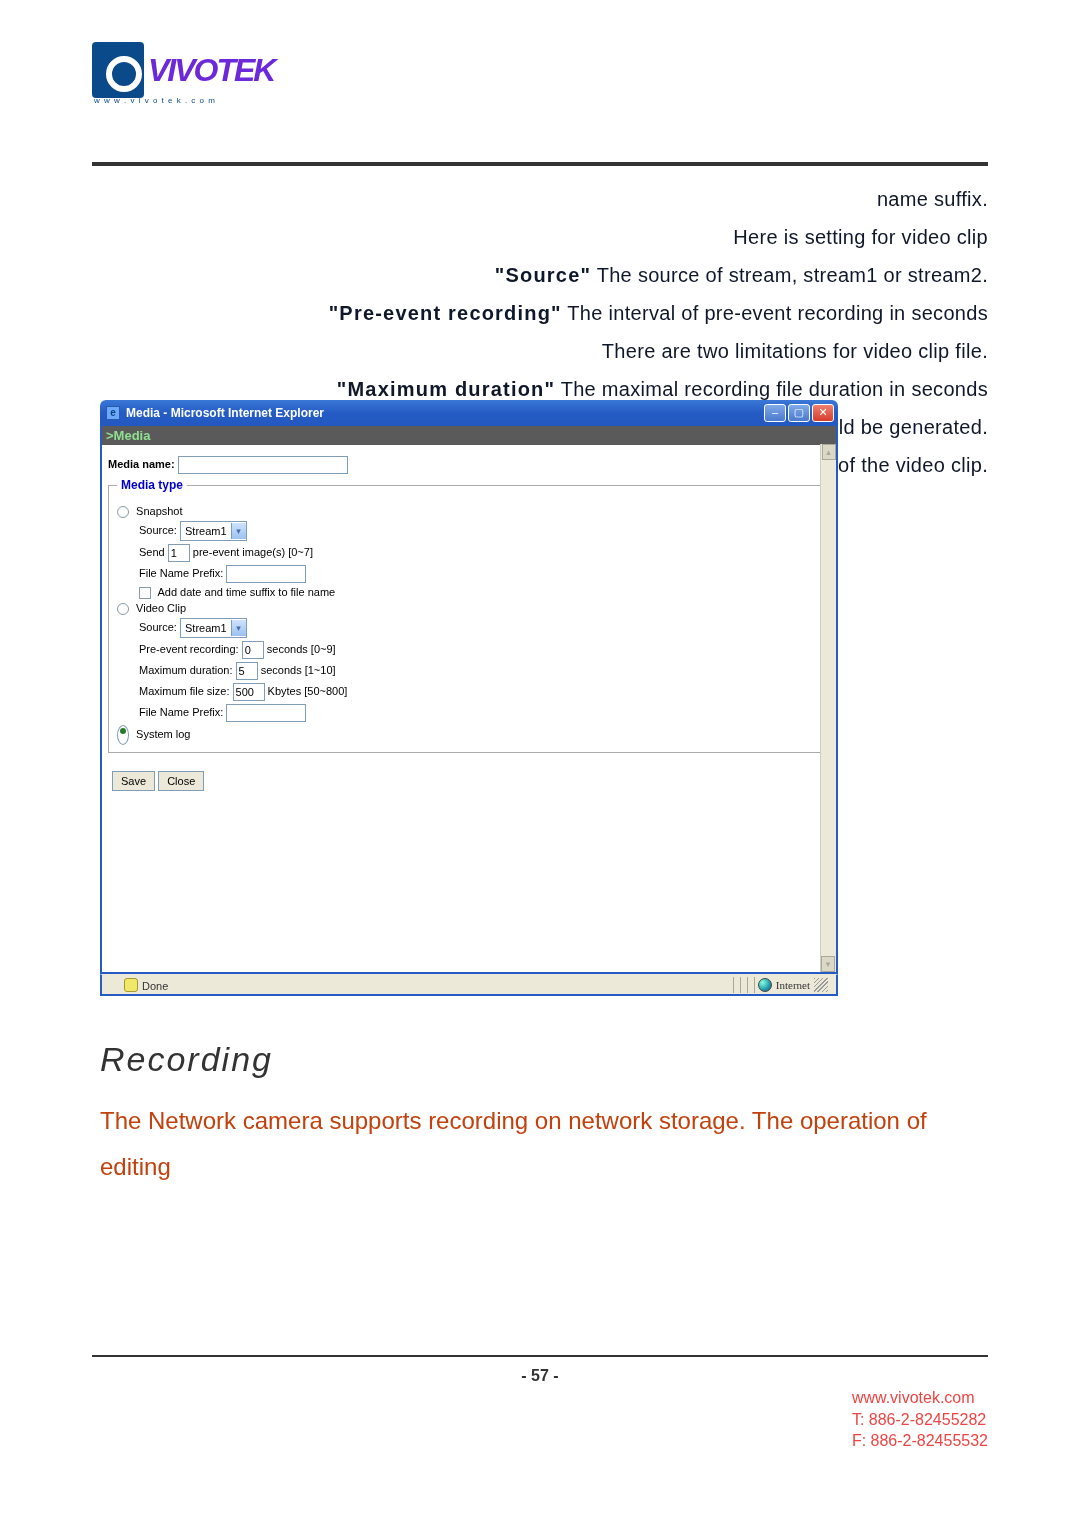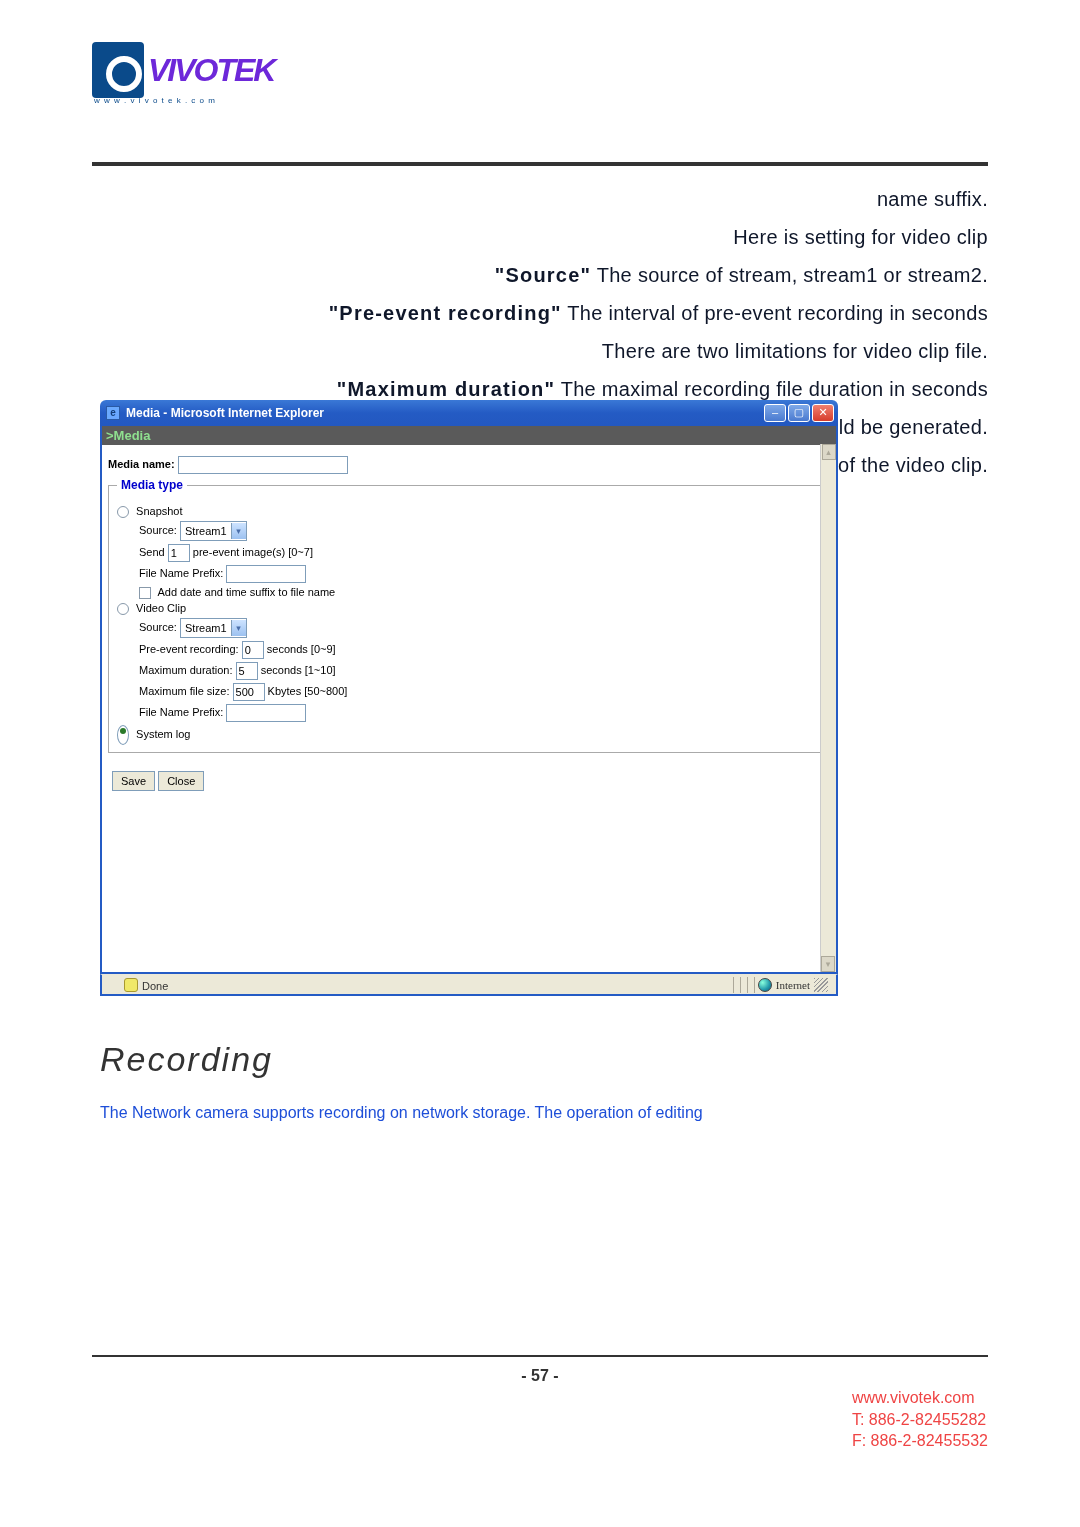--- a/index.html
+++ b/index.html
@@ -197,21 +197,21 @@
   }
   
   .h2 {
     position:absolute; top: 1040px; left:100px;
     font-size: 34px; color:#333; letter-spacing:2px;
     font-family: Arial, Helvetica, sans-serif;
     font-style: italic;
   }
   .after-h2 {
     position:absolute; top: 1098px; left:100px; right:92px;
-    font-size: 16px; line-height:1.9; color:#1d4ed8;
+    font-size: 24px; line-height:1.9; color:#c2410c;
   }
   
   .bottom-rule {
     position:absolute; bottom: 170px; left:92px; right:92px;
     height:2px; background:#333;
   }
   .page-num {
     position:absolute; bottom: 142px; left:0; right:0;
     text-align:center; font-weight:bold; font-size:16px;
   }

